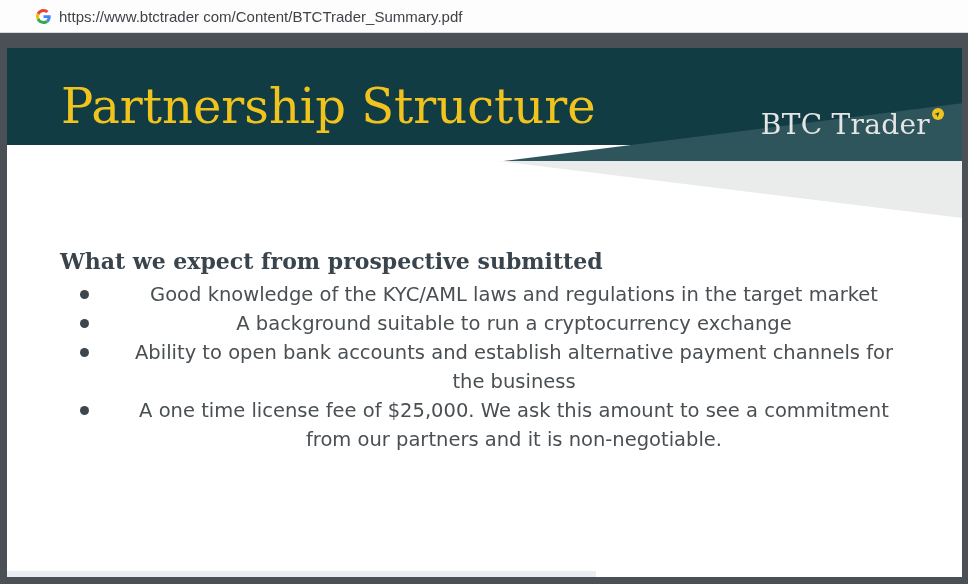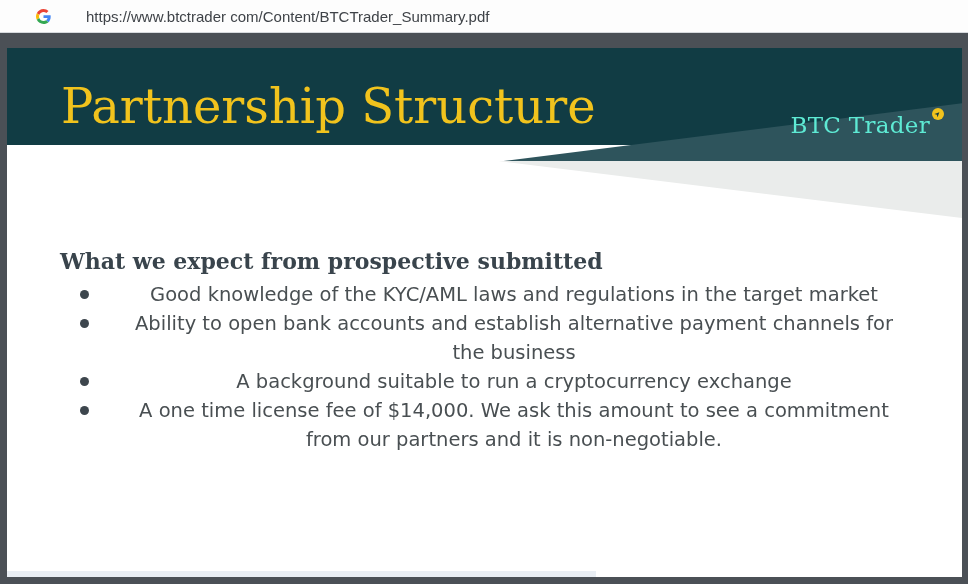--- a/index.html
+++ b/index.html
@@ -17,21 +17,21 @@
     background:#fdfdfd;
     border-bottom:1px solid #d7dade;
     display:flex;align-items:center;
     box-sizing:border-box;
   }
   .favicon{
     width:15px;height:15px;margin-left:36px;flex:0 0 auto;
   }
   .favicon svg{width:15px;height:15px;display:block;}
   .url-text{
-    margin-left:35px;
+    margin-left:8px;
     font-family:"Liberation Sans", sans-serif;
     font-size:15px;color:#3f4348;
     white-space:nowrap;
   }
 
   
   .slide{
     position:absolute;left:7px;top:48px;width:955px;height:529px;
     background:#ffffff;
   }
@@ -51,22 +51,22 @@
     font-size:48px;line-height:56px;font-weight:500;
     color:#f1c31d;
     white-space:nowrap;
   }
   .brand{
     position:absolute;right:18px;bottom:5px;
     display:flex;align-items:flex-start;
   }
   .brand-text{
     font-family:"DejaVu Serif", serif;
-    font-size:23px;line-height:30px;
-    color:#5eead4;letter-spacing:0.3px;
+    font-size:28px;line-height:30px;
+    color:#e5e5e5;letter-spacing:0.3px;
     white-space:nowrap;
   }
   .brand-badge{
     width:12px;height:12px;border-radius:50%;
     background:#f1c31d;
     margin:-2px 0 0 2px;
     display:flex;align-items:center;justify-content:center;
   }
   .brand-badge span{
     font-size:7px;line-height:7px;color:#113c44;
@@ -142,23 +142,23 @@
       </span>
     </div>
   </div>
 
   <div class="gray-wedge"></div>
 
   <div class="slide-content">
     <h2 class="body-heading">What we expect from prospective submitted</h2>
     <ul class="bullets">
       <li>Good knowledge of the KYC/AML laws and regulations in the target market</li>
+      <li>A background suitable to run a cryptocurrency exchange</li>
       <li>Ability to open bank accounts and establish alternative payment channels for
 the business</li>
-      <li>A background suitable to run a cryptocurrency exchange</li>
-      <li>A one time license fee of $14,000. We ask this amount to see a commitment
+      <li>A one time license fee of $25,000. We ask this amount to see a commitment
 from our partners and it is non-negotiable.</li>
     </ul>
   </div>
 
 </div>
 
 <div class="page-strip"></div>
 
 </body></html>

